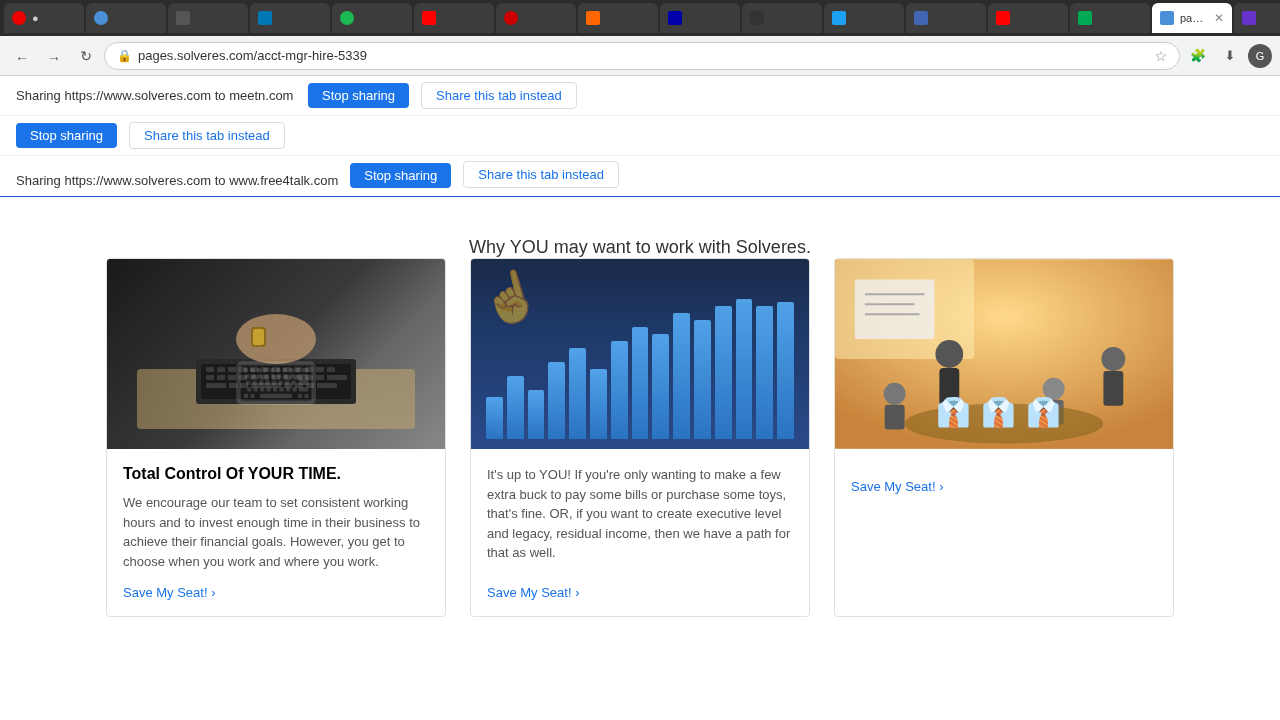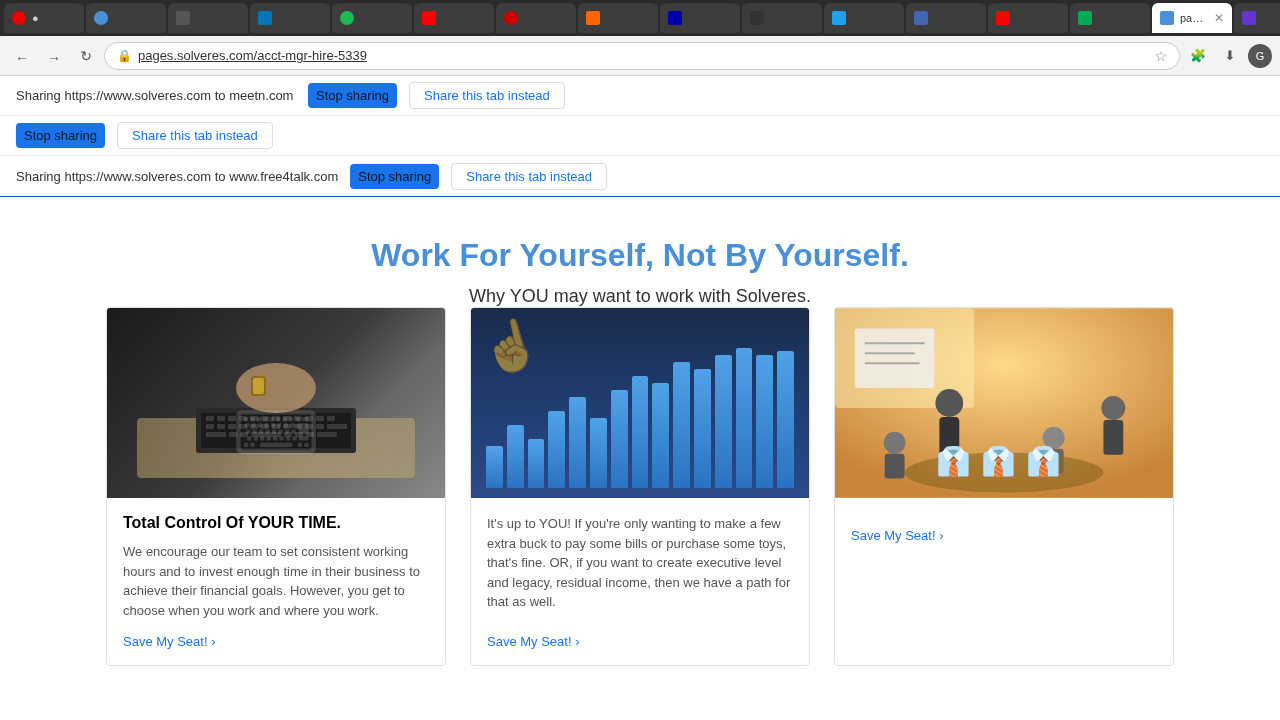--- a/index.html
+++ b/index.html
@@ -85,21 +85,21 @@
       background: #fff;
       border: 1px solid #ccc;
       border-radius: 14px;
       display: flex;
       align-items: center;
       padding: 0 12px;
       font-size: 13px;
       color: #333;
       gap: 6px;
     }
-    .address-text { flex: 1; font-size: 13px; color: #333; text-decoration: underline; }
+    .address-text { flex: 1; font-size: 13px; color: #333; }
     .nav-actions { display: flex; align-items: center; gap: 4px; }
     .nav-action-btn {
       width: 28px;
       height: 28px;
       display: flex;
       align-items: center;
       justify-content: center;
       border-radius: 50%;
       cursor: pointer;
       color: #555;
@@ -112,33 +112,33 @@
       border-bottom: 1px solid #1d4ed8;
     }
     .sharing-row {
       display: flex;
       align-items: center;
       padding: 8px 16px;
       border-bottom: 1px solid #f0f0f0;
       gap: 12px;
       height: 40px;
     }
-    .sharing-row:last-child { border-bottom: none; }
+    .sharing-row:last-child { border-bottom: none; align-items: flex-end; }
     .sharing-text {
       font-size: 13px;
       color: #333;
       flex: 0 0 auto;
       min-width: 280px;
     }
     .btn-stop {
       background: #1a73e8;
-      color: #0f172a;
+      color: #ffffff;
       border: none;
       border-radius: 4px;
-      padding: 5px 8px;
+      padding: 5px 14px;
       font-size: 13px;
       cursor: pointer;
       white-space: nowrap;
     }
     .btn-share-instead {
       background: transparent;
       color: #1a73e8;
       border: 1px solid #dadce0;
       border-radius: 4px;
       padding: 5px 14px;
@@ -381,21 +381,20 @@
     <button class="btn-share-instead">Share this tab instead</button>
   </div>
   <div class="sharing-row">
     <span class="sharing-text">Sharing https://www.solveres.com to www.free4talk.com</span>
     <button class="btn-stop">Stop sharing</button>
     <button class="btn-share-instead">Share this tab instead</button>
   </div>
 </div>
 
 <div class="page-content">
-  <h1 class="hero-title">Work For Yourself, Not By Yourself.</h1>
   <p class="hero-subtitle">Why YOU may want to work with Solveres.</p>
 
   <div class="cards-row">
 
     <div class="card">
       <div class="card-image img-laptop">
         <div style="position:absolute;inset:0;display:flex;align-items:center;justify-content:center;">
           <svg width="200" height="130" viewBox="0 0 200 130">
 
             <rect x="20" y="70" width="160" height="45" rx="3" fill="#2a2a2a"></rect>

